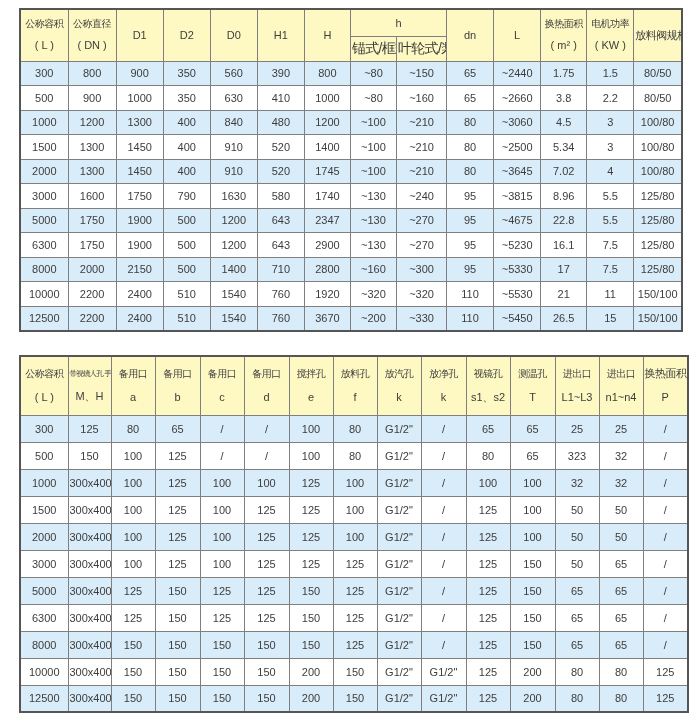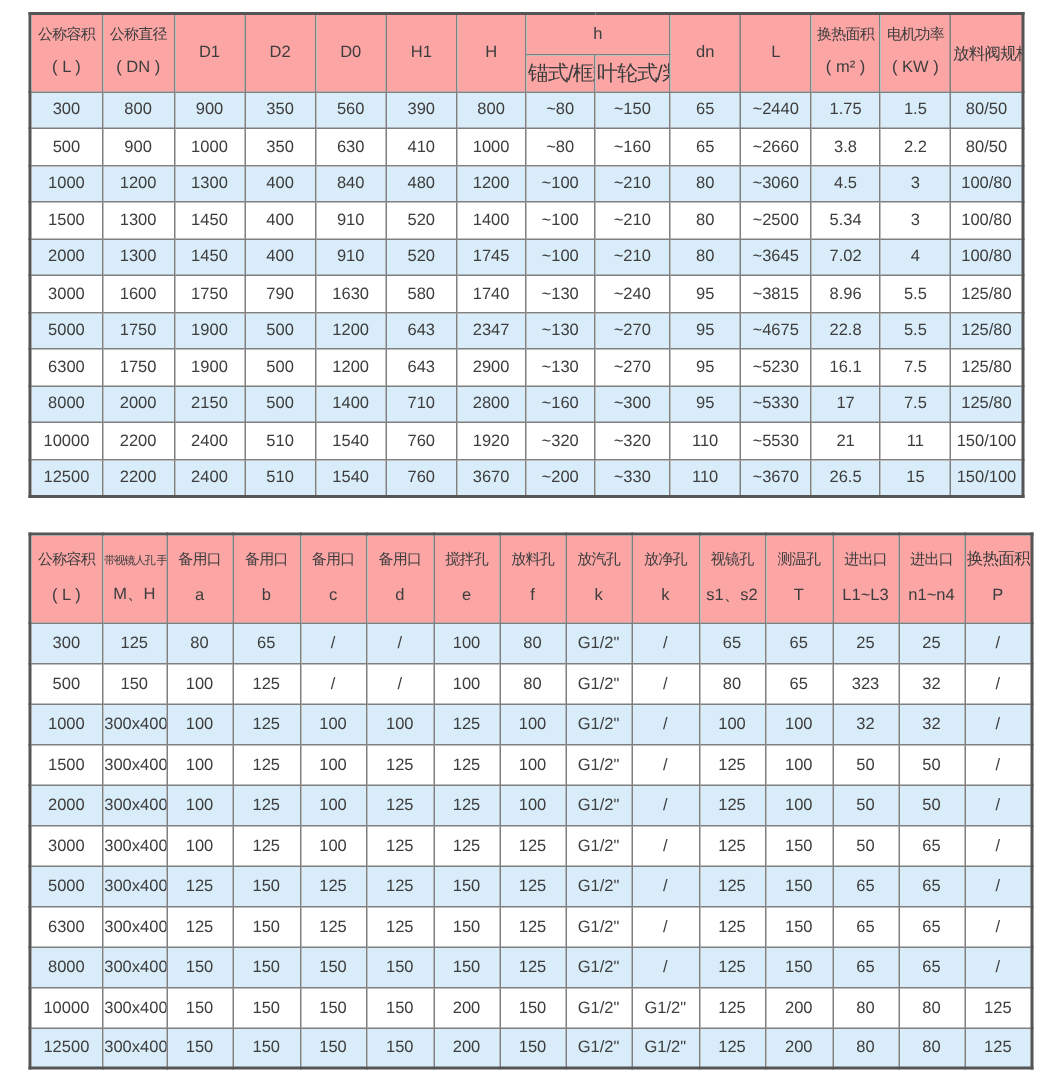--- a/index.html
+++ b/index.html
@@ -27,21 +27,21 @@
     vertical-align: middle;
     padding: 0 1px;
     font-weight: normal;
     overflow: hidden;
     white-space: nowrap;
   }
   td { font-size: 11px; }
   #t1 tbody td { height: 24.5px; }
   #t2 tbody td { height: 27px; }
   tr.alt td { background: var(--row_alt, #d9ecf9); }
-  thead th { background: #fca5a5; }
+  thead th { background: #fef9c3; }
 
   
   #t1 thead tr.r1 th { height: 27px; }
   #t1 thead tr.r2 th { height: 25px; }
   .sym  { font-size: 11px; }
   .cjk  { font-size: 10px; letter-spacing: -0.5px; }
   .cjk5 { font-size: 11px;  letter-spacing: -0.5px; }
   .sub9 { font-size: 14px;  letter-spacing: -0.7px; }
   .two > div { line-height: 1; }
   .two > div + div { margin-top: 11px; }
@@ -269,21 +269,21 @@
         <td>12500</td>
         <td>2200</td>
         <td>2400</td>
         <td>510</td>
         <td>1540</td>
         <td>760</td>
         <td>3670</td>
         <td>~200</td>
         <td>~330</td>
         <td>110</td>
-        <td>~3670</td>
+        <td>~5450</td>
         <td>26.5</td>
         <td>15</td>
         <td>150/100</td>
       </tr>
     </tbody>
 </table>
 
 <table id="t2">
   <colgroup>
     <col style="width:48px">

